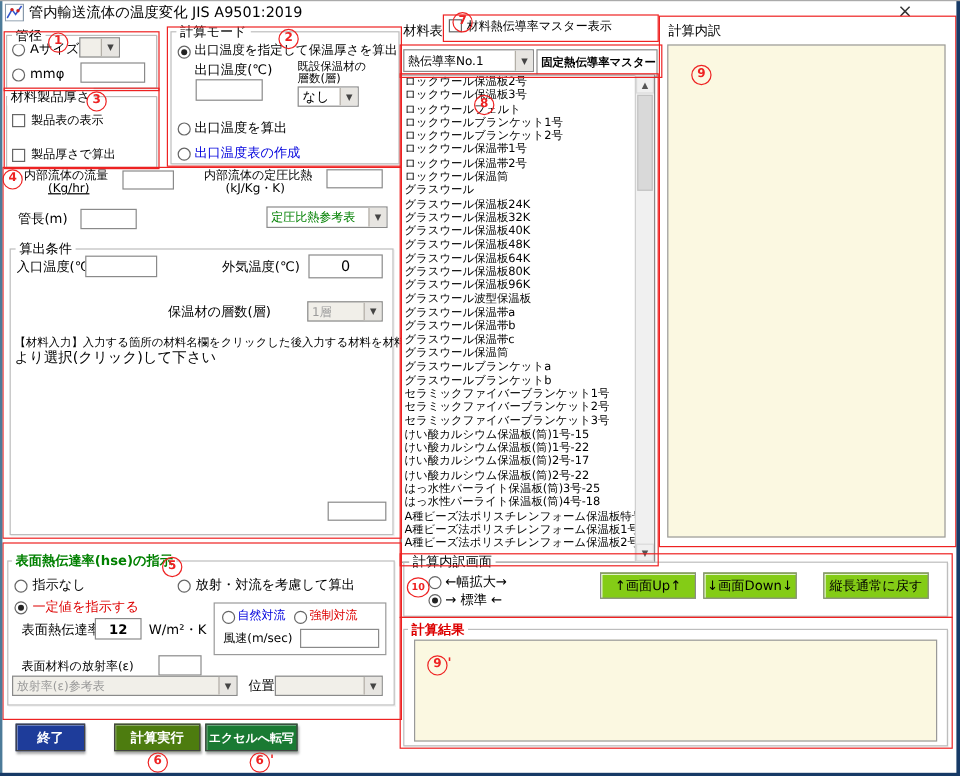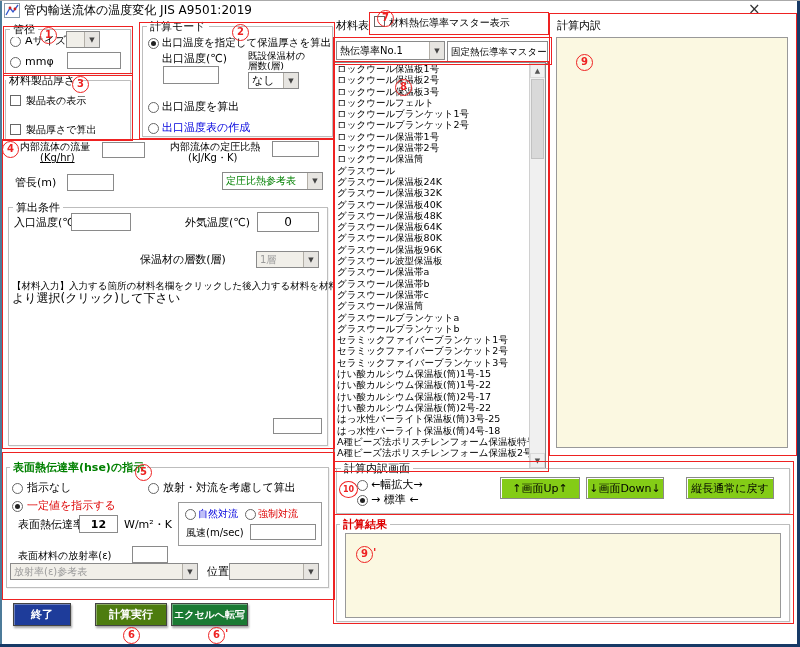--- a/index.html
+++ b/index.html
@@ -172,29 +172,28 @@
 
   <div class="lbl" style="left:336px;top:20px;">材料表</div>
   <div class="check" style="left:374px;top:16px;"></div>
   <div class="lbl" style="left:389px;top:17px;font-size:10px;">材料熱伝導率マスター表示</div>
   <div class="ann" style="left:369px;top:12px;width:178px;height:21px;"></div>
   <div class="badge" style="left:377px;top:10px;">7</div>
   <div class="combo" style="left:336px;top:41px;width:109px;height:19px;font-size:10px;">
       <span>熱伝導率No.1</span>
       <span class="arrow-btn">▼</span>
     </div>
-  <div class="combo" style="left:447px;top:41px;width:101px;height:23px;font-size:9.5px;">
+  <div class="combo" style="left:447px;top:41px;width:101px;height:23px;font-size:9.5px;font-weight:bold;">
       <span>固定熱伝導率マスター</span>
       <span class="arrow-btn">▼</span>
     </div>
   <div class="ann" style="left:333px;top:37px;width:217px;height:26px;"></div>
 
   <div class="listbox" style="left:334px;top:62px;width:212px;height:407px;">
     <div class="list-items" id="material-list">
-        <div class="list-item">ロックウール保温板1号</div>
         <div class="list-item">ロックウール保温板2号</div>
         <div class="list-item">ロックウール保温板3号</div>
         <div class="list-item">ロックウールフェルト</div>
         <div class="list-item">ロックウールブランケット1号</div>
         <div class="list-item">ロックウールブランケット2号</div>
         <div class="list-item">ロックウール保温帯1号</div>
         <div class="list-item">ロックウール保温帯2号</div>
         <div class="list-item">ロックウール保温筒</div>
         <div class="list-item">グラスウール</div>
         <div class="list-item">グラスウール保温板24K</div>
@@ -214,20 +213,21 @@
         <div class="list-item">セラミックファイバーブランケット1号</div>
         <div class="list-item">セラミックファイバーブランケット2号</div>
         <div class="list-item">セラミックファイバーブランケット3号</div>
         <div class="list-item">けい酸カルシウム保温板(筒)1号-15</div>
         <div class="list-item">けい酸カルシウム保温板(筒)1号-22</div>
         <div class="list-item">けい酸カルシウム保温板(筒)2号-17</div>
         <div class="list-item">けい酸カルシウム保温板(筒)2号-22</div>
         <div class="list-item">はっ水性パーライト保温板(筒)3号-25</div>
         <div class="list-item">はっ水性パーライト保温板(筒)4号-18</div>
         <div class="list-item">A種ビーズ法ポリスチレンフォーム保温板特号</div>
+        <div class="list-item">A種ビーズ法ポリスチレンフォーム保温板1号</div>
         <div class="list-item">A種ビーズ法ポリスチレンフォーム保温板2号</div>
       </div>
     <div class="scrollbar">
       <div class="scroll-btn" style="top:0;">▲</div>
       <div class="scroll-thumb" style="top:16px;height:80px;"></div>
       <div class="scroll-btn" style="bottom:0;">▼</div>
     </div>
   </div>
   <div class="ann" style="left:333px;top:61px;width:214px;height:409px;"></div>
   <div class="badge" style="left:395px;top:79px;">8</div>

